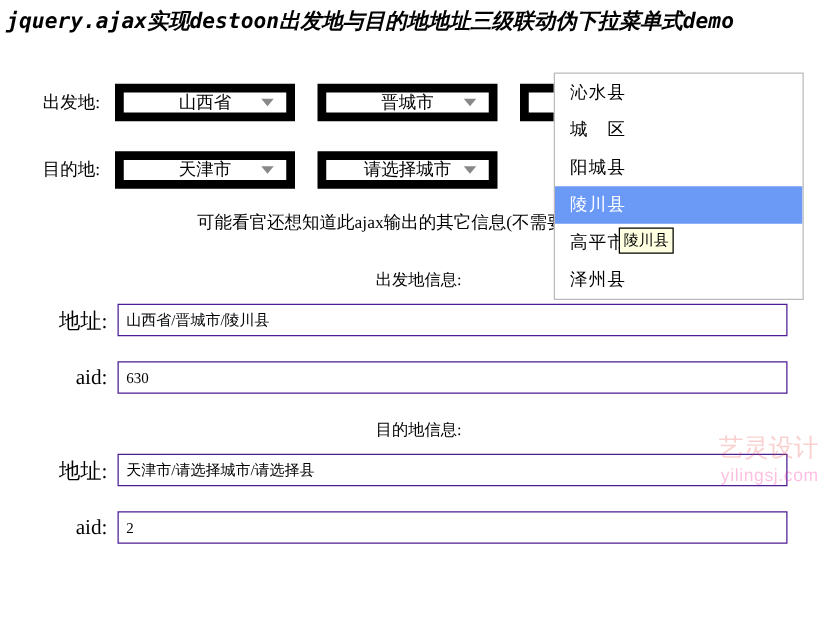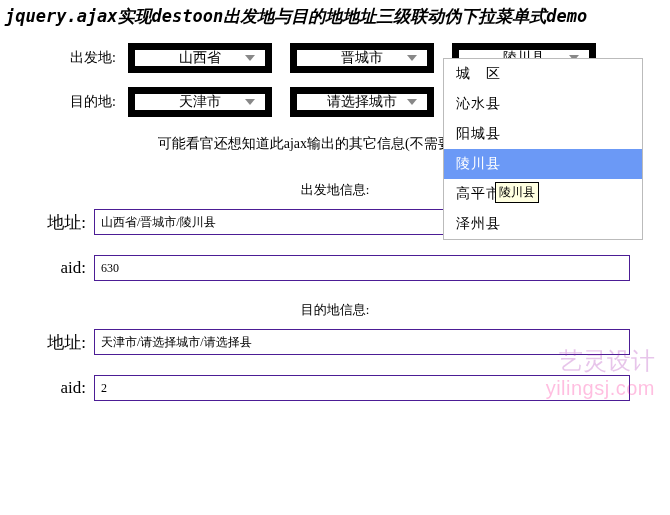--- a/index.html
+++ b/index.html
@@ -1,36 +1,36 @@
 <!DOCTYPE html>
 <html><head>
 <meta charset="utf-8">
 <style>
   * { box-sizing: border-box; margin: 0; padding: 0; }
   body { font-family: "SimSun", "宋体", serif; font-size: 14px; color: #000; background: #fff; width: 670px; position: relative; }
   .title { font-weight: bold; font-size: 17px; padding: 5px 5px 15px 5px; font-family: "SimSun", "宋体", monospace; font-style: italic; }
-  .row { display: flex; align-items: center; margin: 0 0 14px 0; padding-left: 56px; }
+  .row { display: flex; align-items: center; margin: 24px 0 14px 0; padding-left: 20px; }
   .row-label { width: 60px; text-align: right; margin-right: 12px; }
   .select-box { position: relative; width: 144px; height: 30px; border: 7px solid #000000; display: flex; align-items: center; justify-content: center; margin-right: 18px; cursor: pointer; background: #fff; }
   .select-box .text { flex: 1; text-align: center; }
   .select-box .arrow { position: absolute; right: 10px; width: 0; height: 0; border-left: 5px solid transparent; border-right: 5px solid transparent; border-top: 6px solid #888; }
   .dropdown { position: absolute; top: 58px; left: 443px; width: 200px; border: 1px solid #bbb; background: #fff; z-index: 10; }
   .dropdown-inner { max-height: 192px; overflow-y: scroll; }
   .dropdown .opt { padding: 6px 12px; cursor: pointer; letter-spacing: 1px; }
   .dropdown .opt.sel { background: #6b99f6; color: #fff; }
   .tooltip { position: absolute; top: 182px; left: 495px; background: #ffffe1; border: 1px solid #000; font-size: 12px; padding: 1px 3px; z-index: 20; }
   .subtitle { text-align: center; font-weight: normal; color: #000; margin: 18px 0 10px 0; padding-left: 20px; padding-right: 20px; }
   .info-block { padding: 0 40px; margin-top: 28px; }
   .info-head { text-align: center; margin: 14px 0 10px 0; font-size: 13px; }
   .info-row { display: flex; align-items: center; margin-bottom: 20px; }
   .info-label { width: 46px; text-align: right; margin-right: 8px; font-size: 17px; }
   .info-input { flex: 1; height: 26px; border: 1px solid #4c1d95; padding: 2px 6px; font-size: 12px; font-family: inherit; }
   .watermark { position: absolute; right: 15px; top: 345px; text-align: right; opacity: 0.25; pointer-events: none; }
-  .wm1 { color: #a21caf; font-size: 24px; font-family: "SimHei", sans-serif; }
-  .wm2 { color: #f08; font-size: 20px; font-family: sans-serif; letter-spacing: 0.5px; }
+  .wm1 { color: #ef4444; font-size: 20px; font-family: "SimHei", sans-serif; }
+  .wm2 { color: #f08; font-size: 14px; font-family: sans-serif; letter-spacing: 0.5px; }
   ::-webkit-scrollbar { width: 16px; }
   ::-webkit-scrollbar-track { background: #f0f0f0; }
   ::-webkit-scrollbar-thumb { background: #c8c8c8; border: 1px solid #a8a8a8; }
 </style>
 </head>
 <body>
 
 <div class="title">jquery.ajax实现destoon出发地与目的地地址三级联动伪下拉菜单式demo</div>
 
 <div class="row">
@@ -56,22 +56,22 @@
     <span class="arrow"></span>
   </div>
   <div class="select-box">
     <span class="text">请选择城市</span>
     <span class="arrow"></span>
   </div>
 </div>
 
 <div class="dropdown">
   <div class="dropdown-inner">
+      <div class="opt">沁水县</div>
       <div class="opt">城　区</div>
-      <div class="opt">沁水县</div>
       <div class="opt">阳城县</div>
       <div class="opt sel">陵川县</div>
       <div class="opt">高平市</div>
       <div class="opt">泽州县</div>
     </div>
 </div>
 <div class="tooltip">陵川县</div>
 
 <div class="subtitle">可能看官还想知道此ajax输出的其它信息(不需要的请无视)</div>
 

